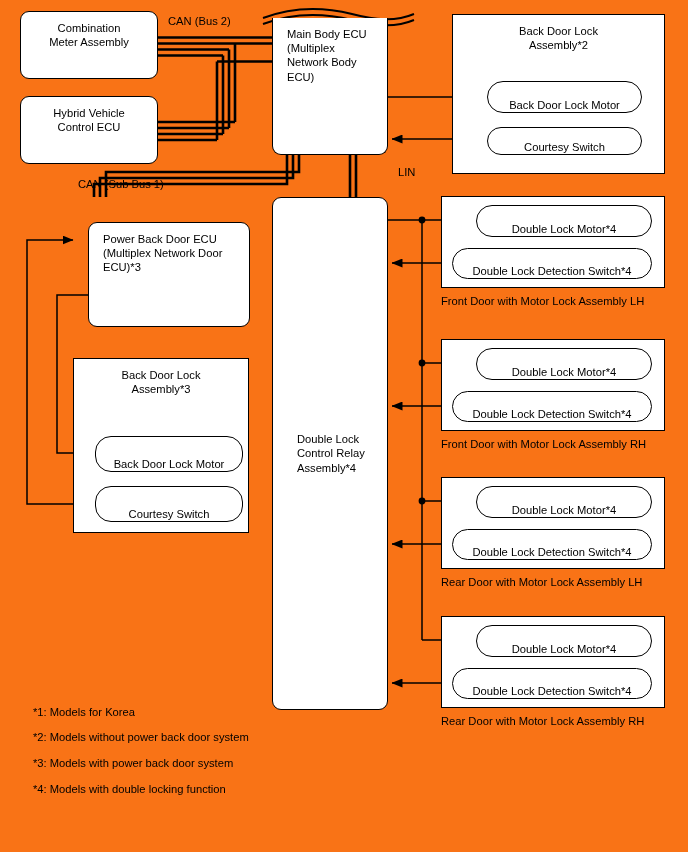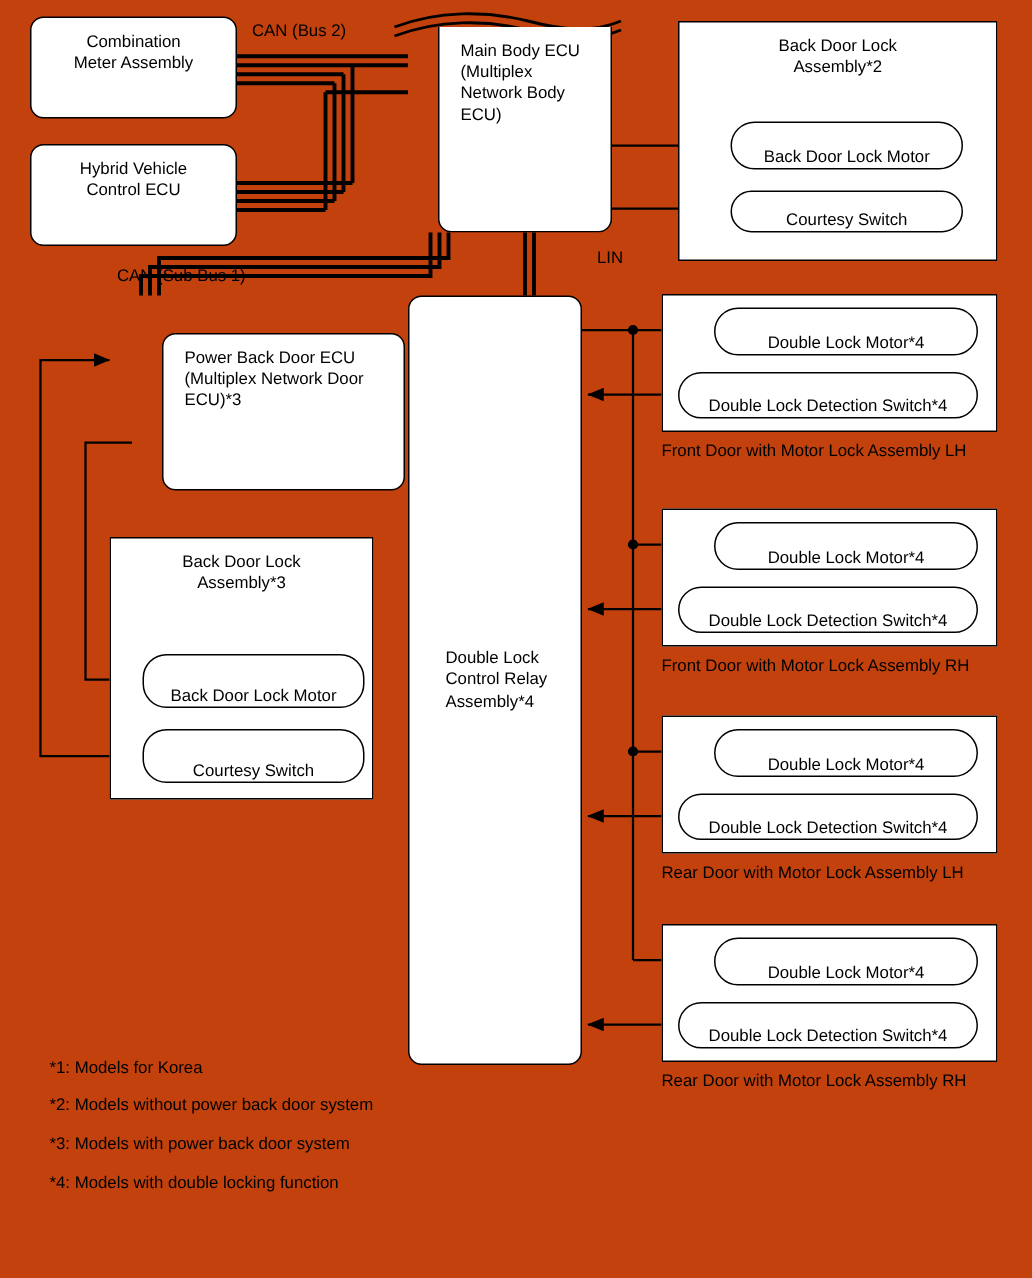--- a/index.html
+++ b/index.html
@@ -7,21 +7,21 @@
   body{
     font-family:"Liberation Sans","DejaVu Sans",sans-serif;
     color:#000000;
     -webkit-font-smoothing:antialiased;
   }
   #root{
     position:relative;
     width:688px;
     height:852px;
     overflow:hidden;
-    background:#c2410c;
+    background:#f97316;
   }
   #svg-layer{
     position:absolute;
     left:0;top:0;
     width:688px;height:852px;
   }
   .node{
     position:absolute;
     box-sizing:border-box;
     border:1.6px solid #000;
@@ -31,21 +31,21 @@
   }
   .node.rounded{border-radius:9px;}
   .node.thin{border-width:1.3px;}
   .node .txt{
     font-size:11.2px;
     line-height:14.2px;
     white-space:pre-line;
     display:block;
   }
   
-  .tl{align-items:flex-start;justify-content:flex-start;margin-left:20px;}
+  .tl{align-items:flex-start;justify-content:flex-start;}
   .tc{align-items:flex-start;justify-content:center;text-align:center;}
   .cc{align-items:flex-end;justify-content:center;text-align:center;border-radius:16px;}
   .cl{align-items:center;justify-content:flex-start;}
 
   .pad-a{padding:9px 0 0 14px;}
   .pad-b{padding:9px 0 0 0;}
   .pad-d{padding:0 0 0 24px;}
 
   .caption{
     position:absolute;

